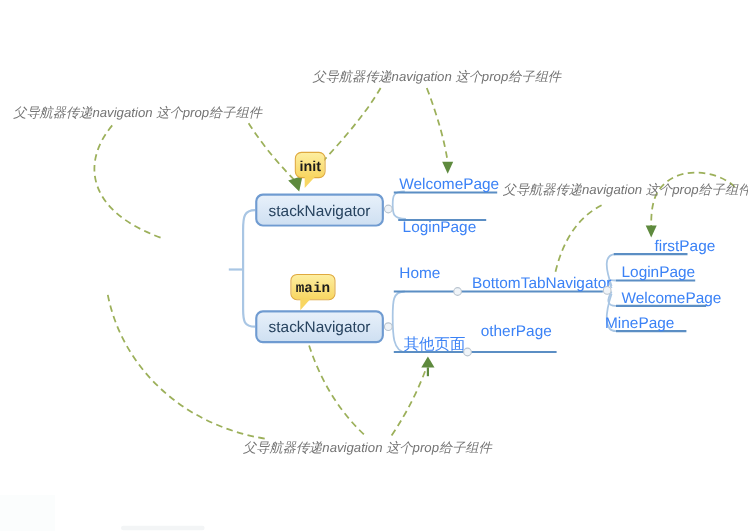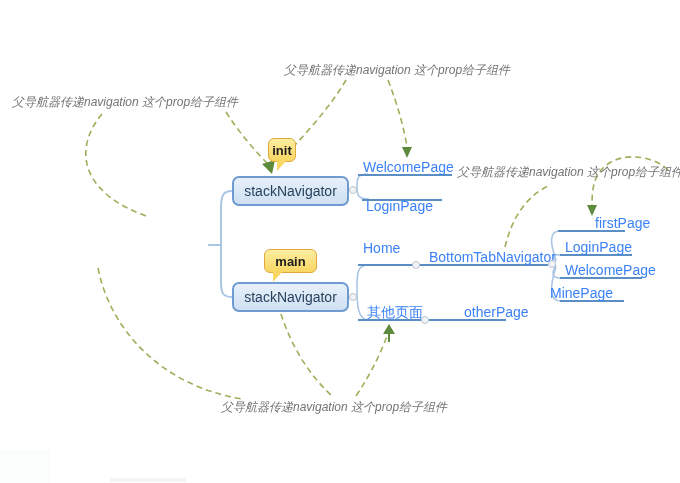--- a/index.html
+++ b/index.html
@@ -16,29 +16,29 @@
         color:#38609c;font-weight:bold;font-size:18px;}
   .stack1{left:232px;top:176px;width:117px;height:30px;}
   .stack2{left:232px;top:282px;width:117px;height:30px;}
 
   .callout{position:absolute;display:flex;align-items:center;justify-content:center;
         background:linear-gradient(#fdeea0,#f8d662);border:1.5px solid #dfa93f;
         border-radius:6px;color:#1c1c1c;font-size:13px;font-weight:600;box-sizing:border-box;}
   .callout::after{content:"";position:absolute;left:8px;bottom:-10px;width:0;height:0;
         border-top:11px solid #f8d662;border-right:10px solid transparent;}
   .co-init{left:268px;top:138px;width:28px;height:24px;text-align:right;}
-  .co-main{left:264px;top:249px;width:53px;height:24px;}
+  .co-main{left:264px;top:249px;width:41px;height:24px;font-family:Liberation Mono, monospace;}
 
   .topic{position:absolute;color:#3b82f6;font-size:14px;white-space:nowrap;}
   .t-welcome{left:363px;top:159px;}
   .t-login{left:366px;top:198px;}
   .t-home{left:363px;top:240px;}
   .t-btn{left:429px;top:249px;}
   .t-othercn{left:367px;top:304px;}
-  .t-other{left:437px;top:304px;margin-left:27px;}
+  .t-other{left:437px;top:292px;}
   .t-first{left:595px;top:215px;}
   .t-device{left:565px;top:239px;}
   .t-message{left:565px;top:262px;}
   .t-mine{left:550px;top:285px;}
 
   .annotation{position:absolute;color:#737373;font-size:12px;font-style:italic;white-space:nowrap;}
   .a-left{left:12px;top:94px;}
   .a-top{left:284px;top:62px;}
   .a-right{left:457px;top:164px;}
   .a-bottom{left:221px;top:399px;}

